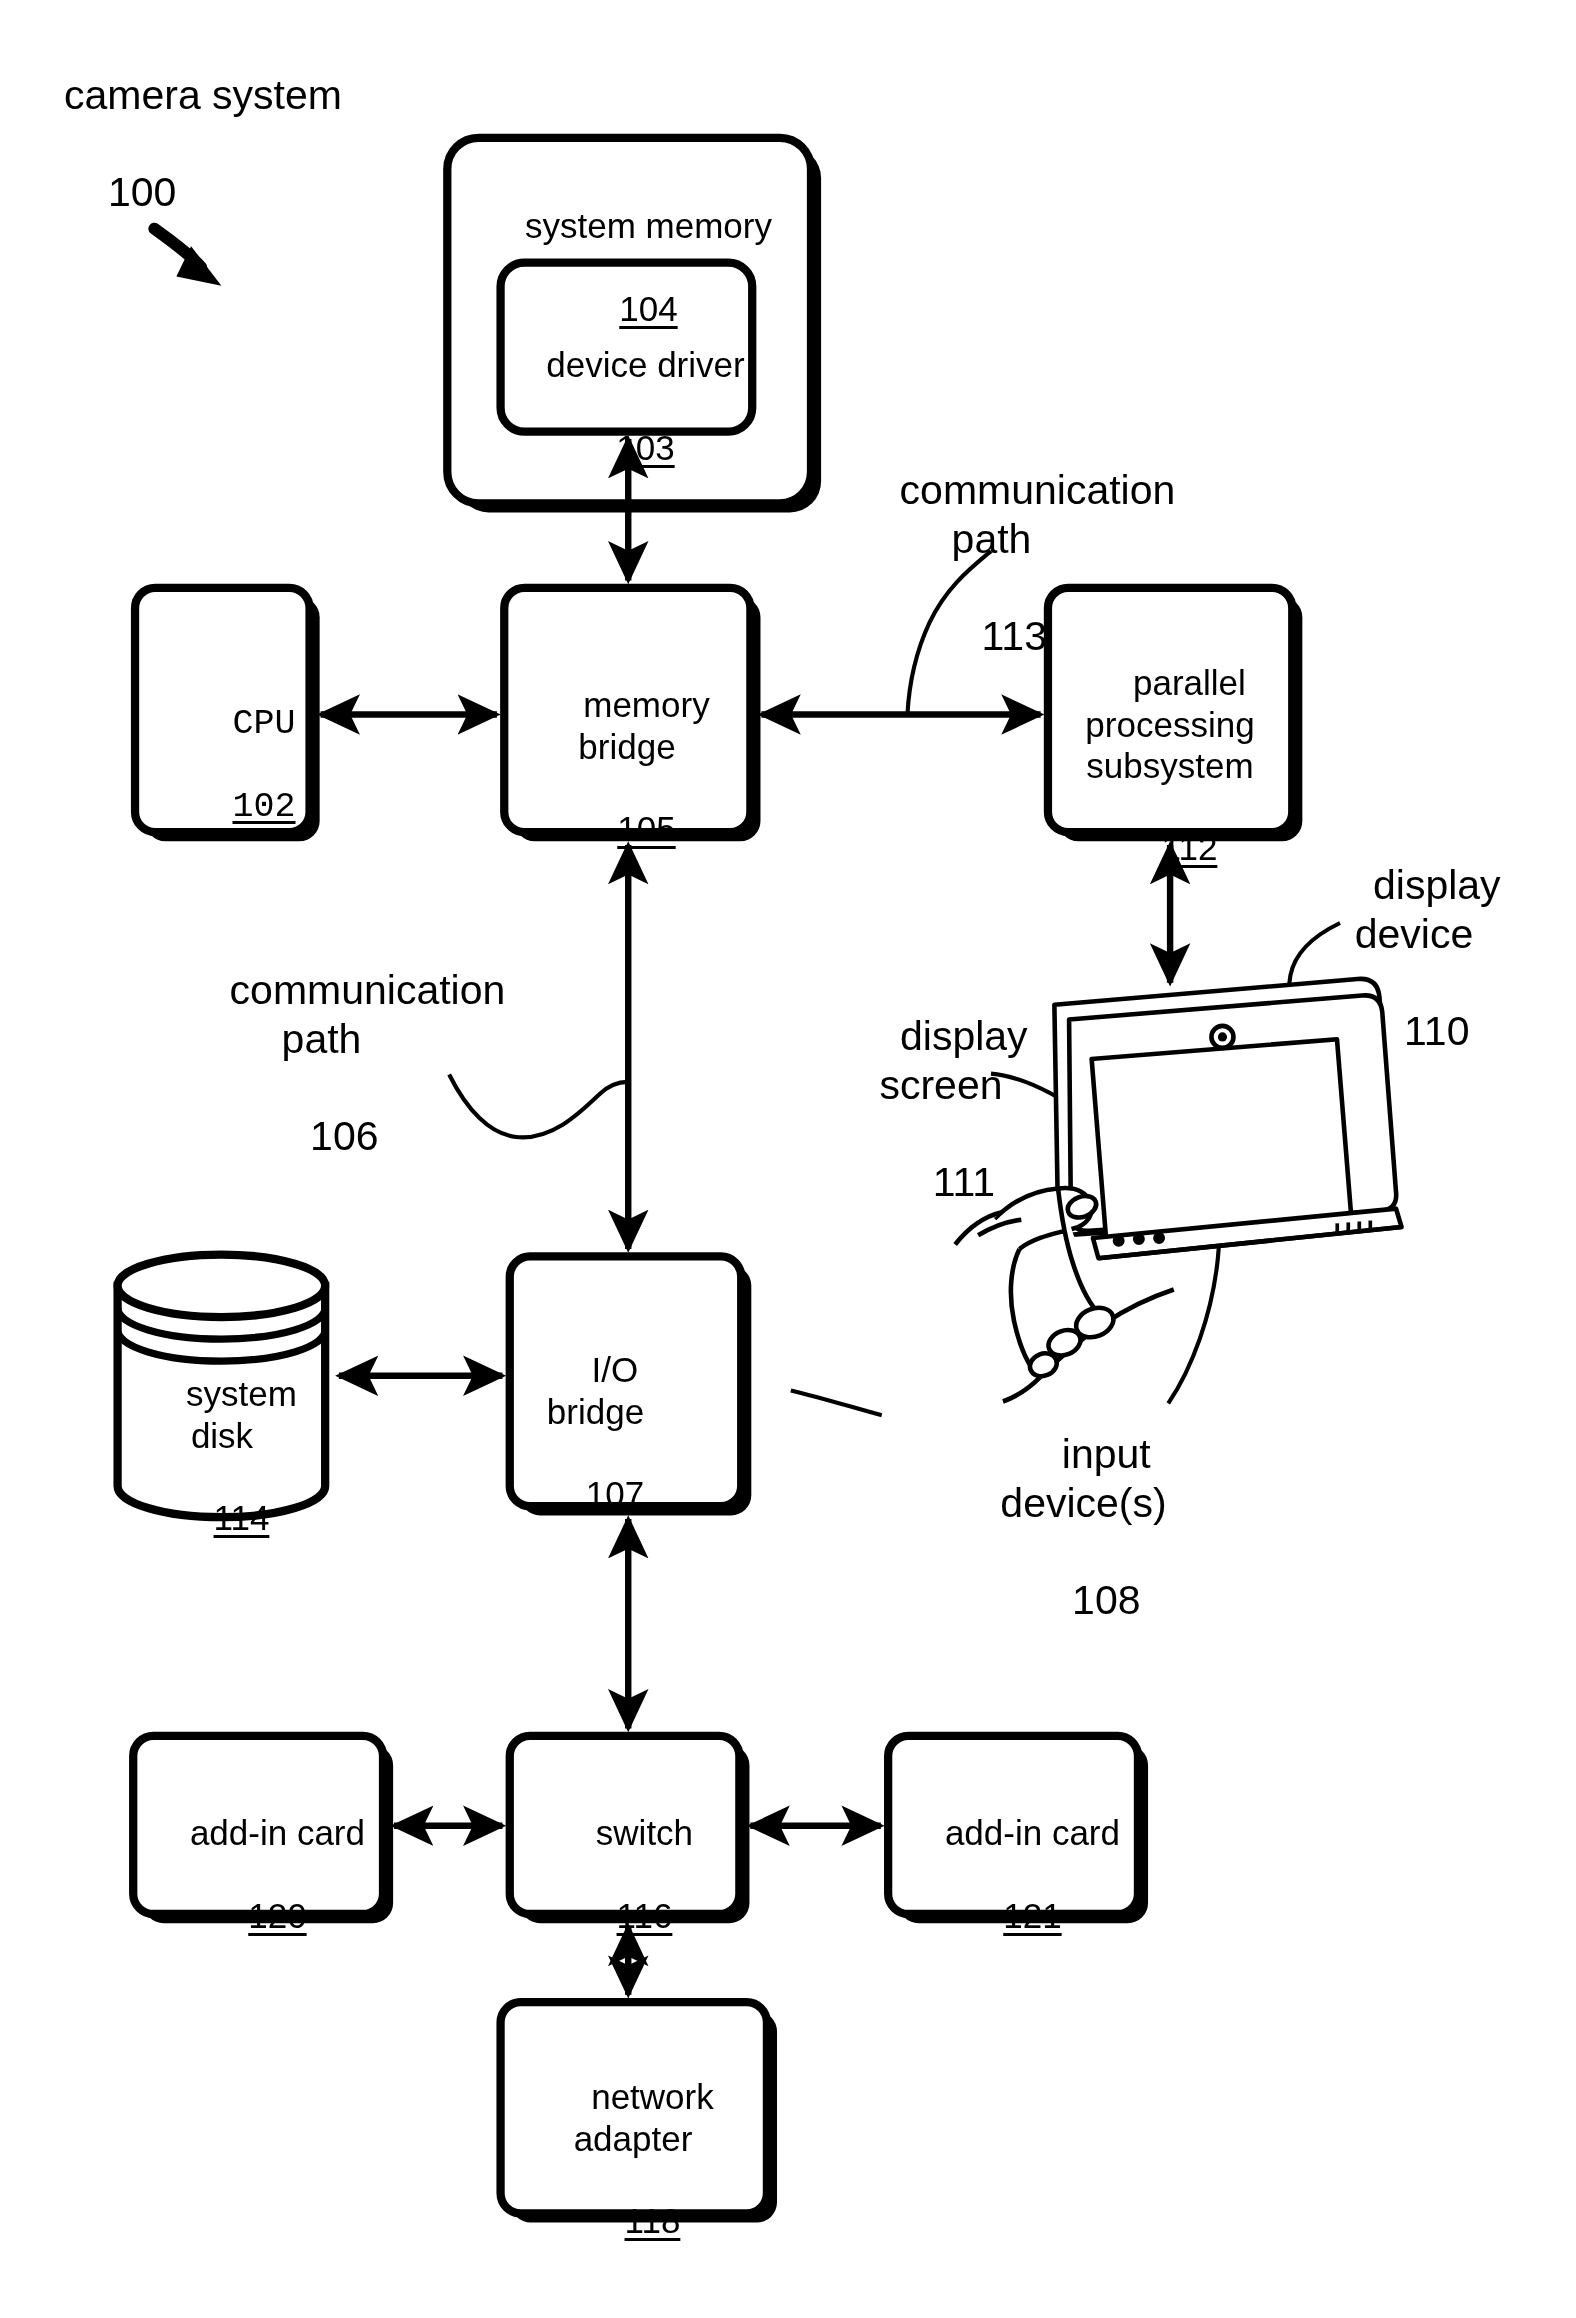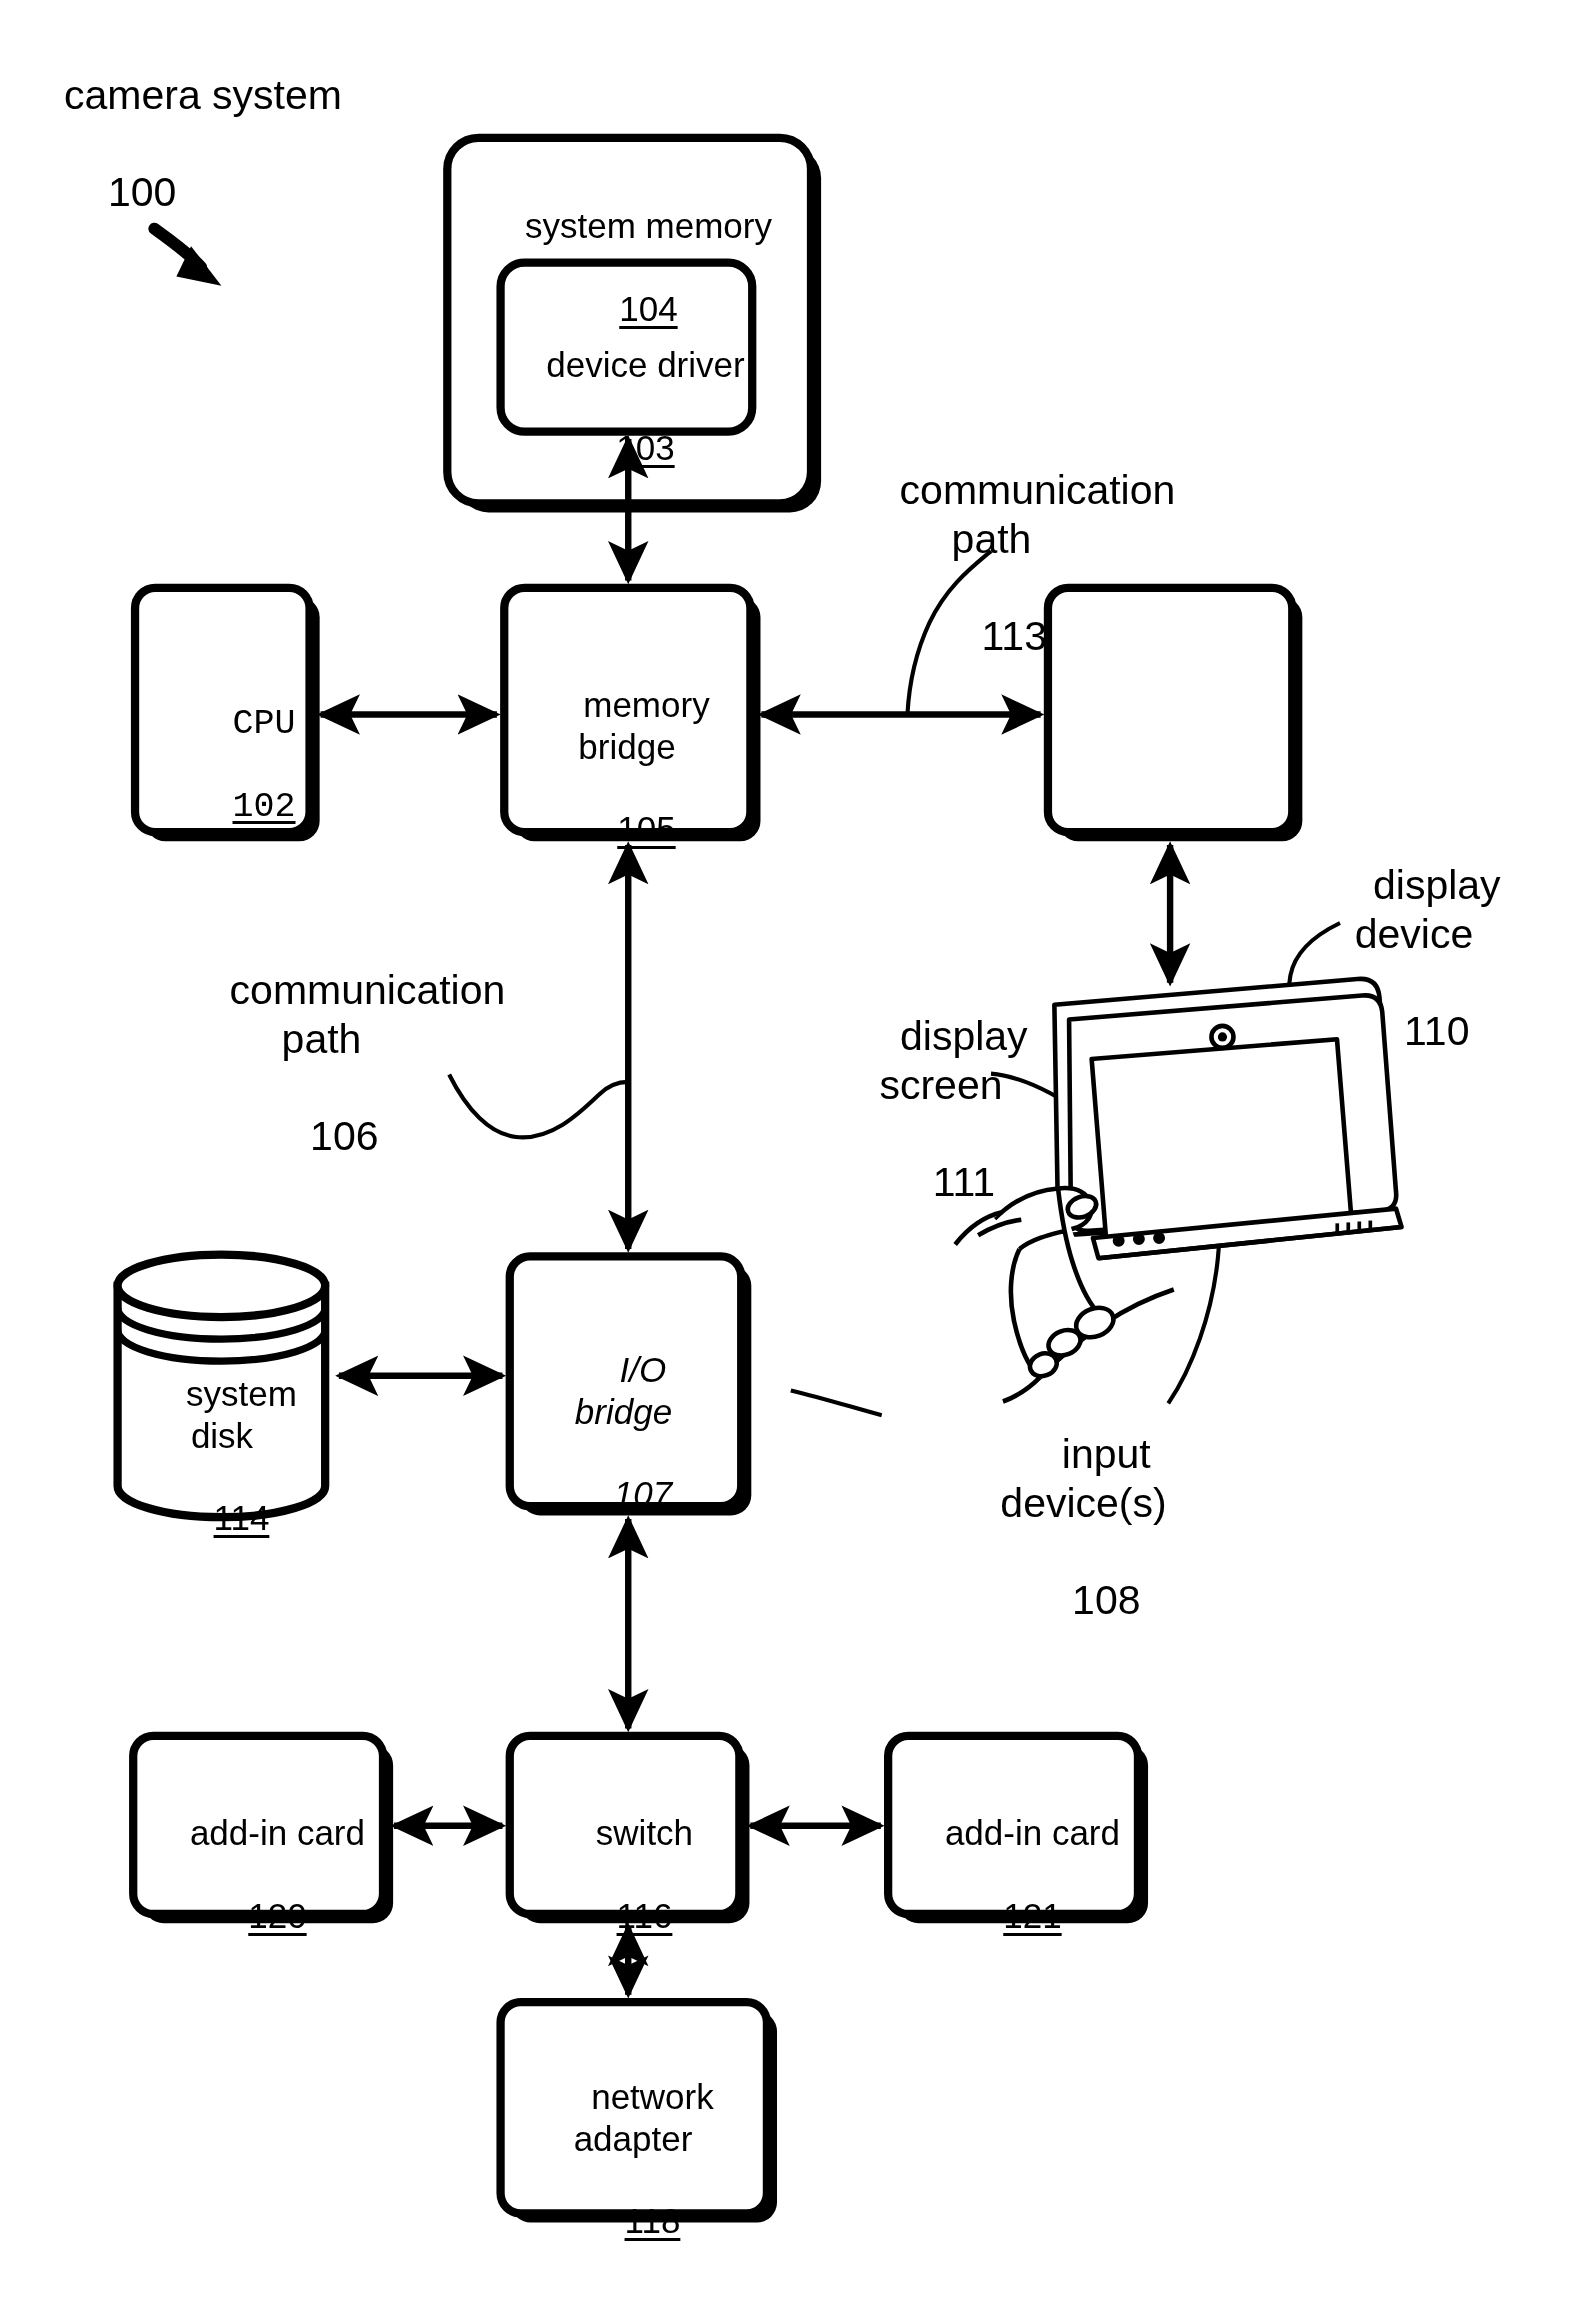--- a/index.html
+++ b/index.html
@@ -222,22 +222,28 @@
     <span>CPU</span><br>
     <span class="ref">102</span>
   </div>
 
   <div class="txt box-label" style="left:504px; top:643px; width:246px;">
     <span>memory
 bridge</span><br>
     <span class="ref">105</span>
   </div>
 
-
-  <div class="txt box-label" style="left:508px; top:1308px; width:231px;font-style:italic;">
+  <div class="txt box-label" style="left:1048px; top:621px; width:244px;">
+    <span>parallel
+processing
+subsystem</span><br>
+    <span class="ref">112</span>
+  </div>
+
+  <div class="txt box-label" style="left:480px; top:1308px; width:231px;">
     <span>I/O
 bridge</span><br>
     <span class="ref">107</span>
   </div>
 
   <div class="txt box-label" style="left:118px; top:1332px; width:208px;">
     <span>system
 disk</span><br>
     <span class="ref">114</span>
   </div>

